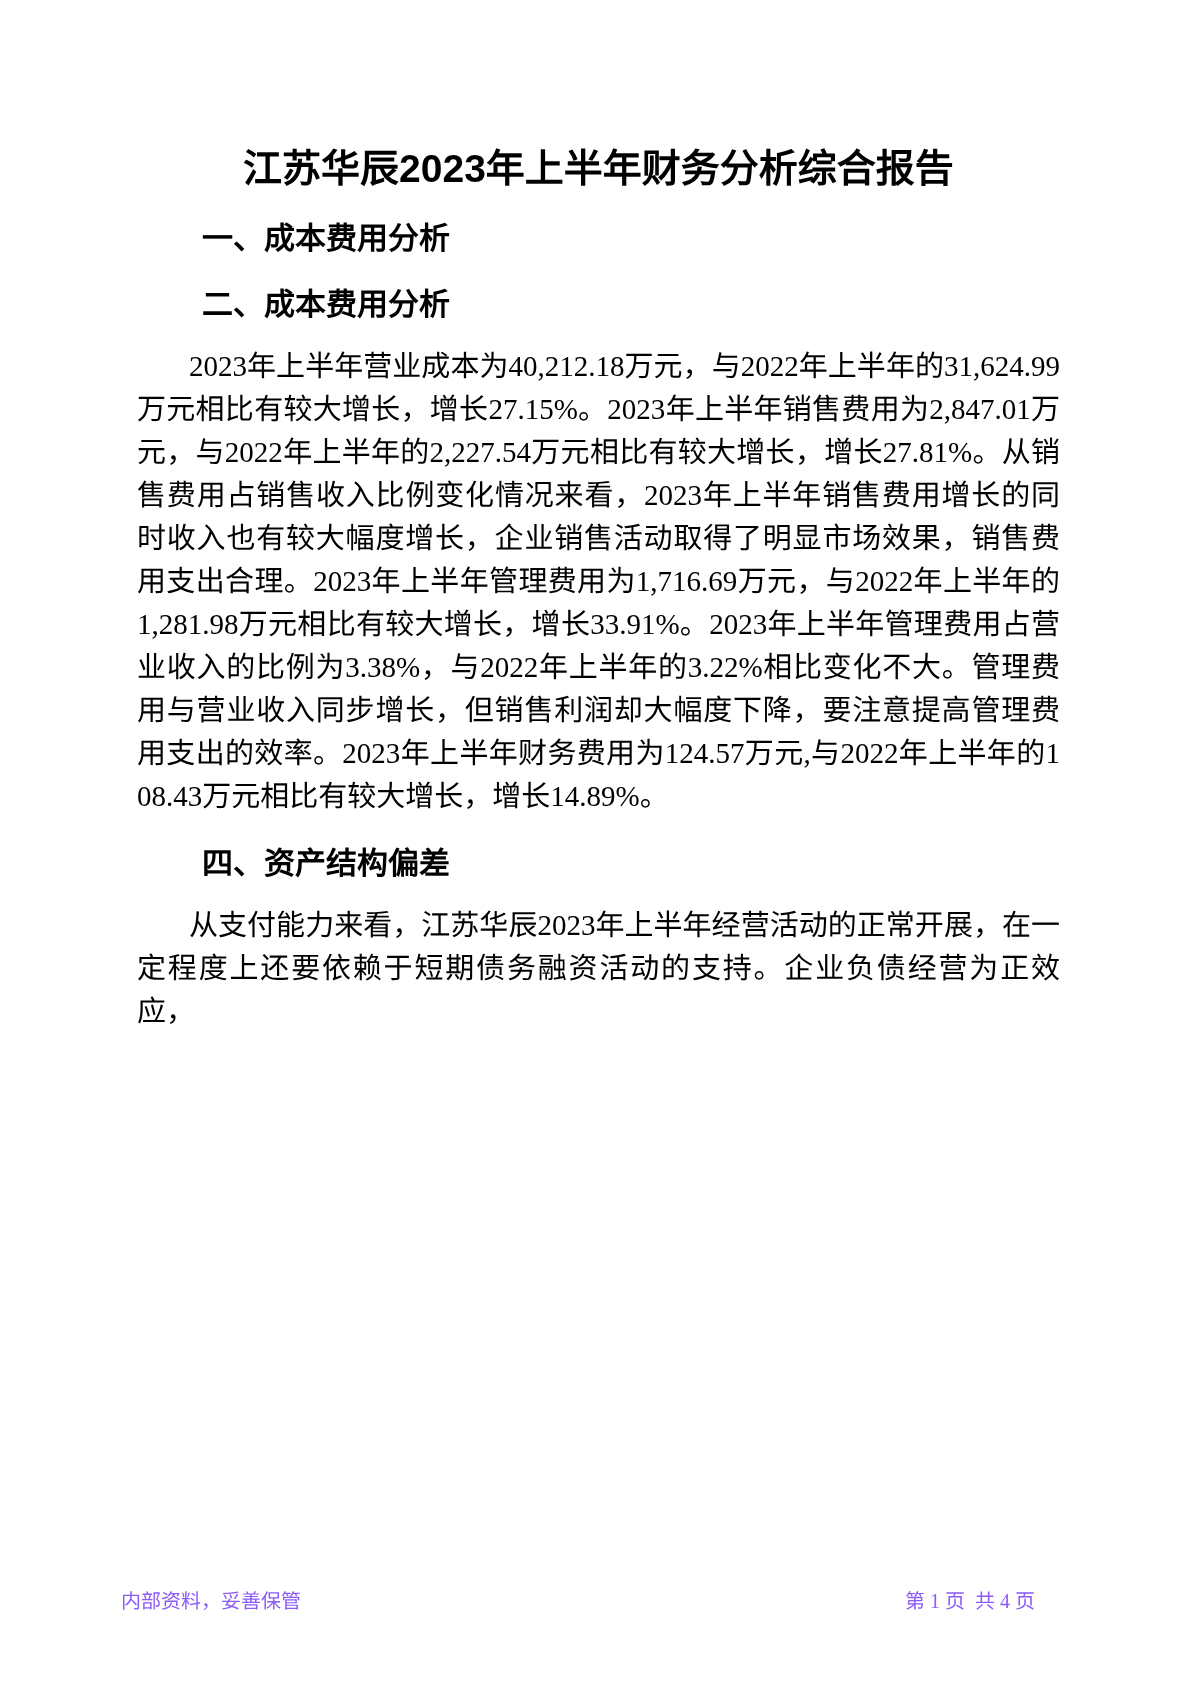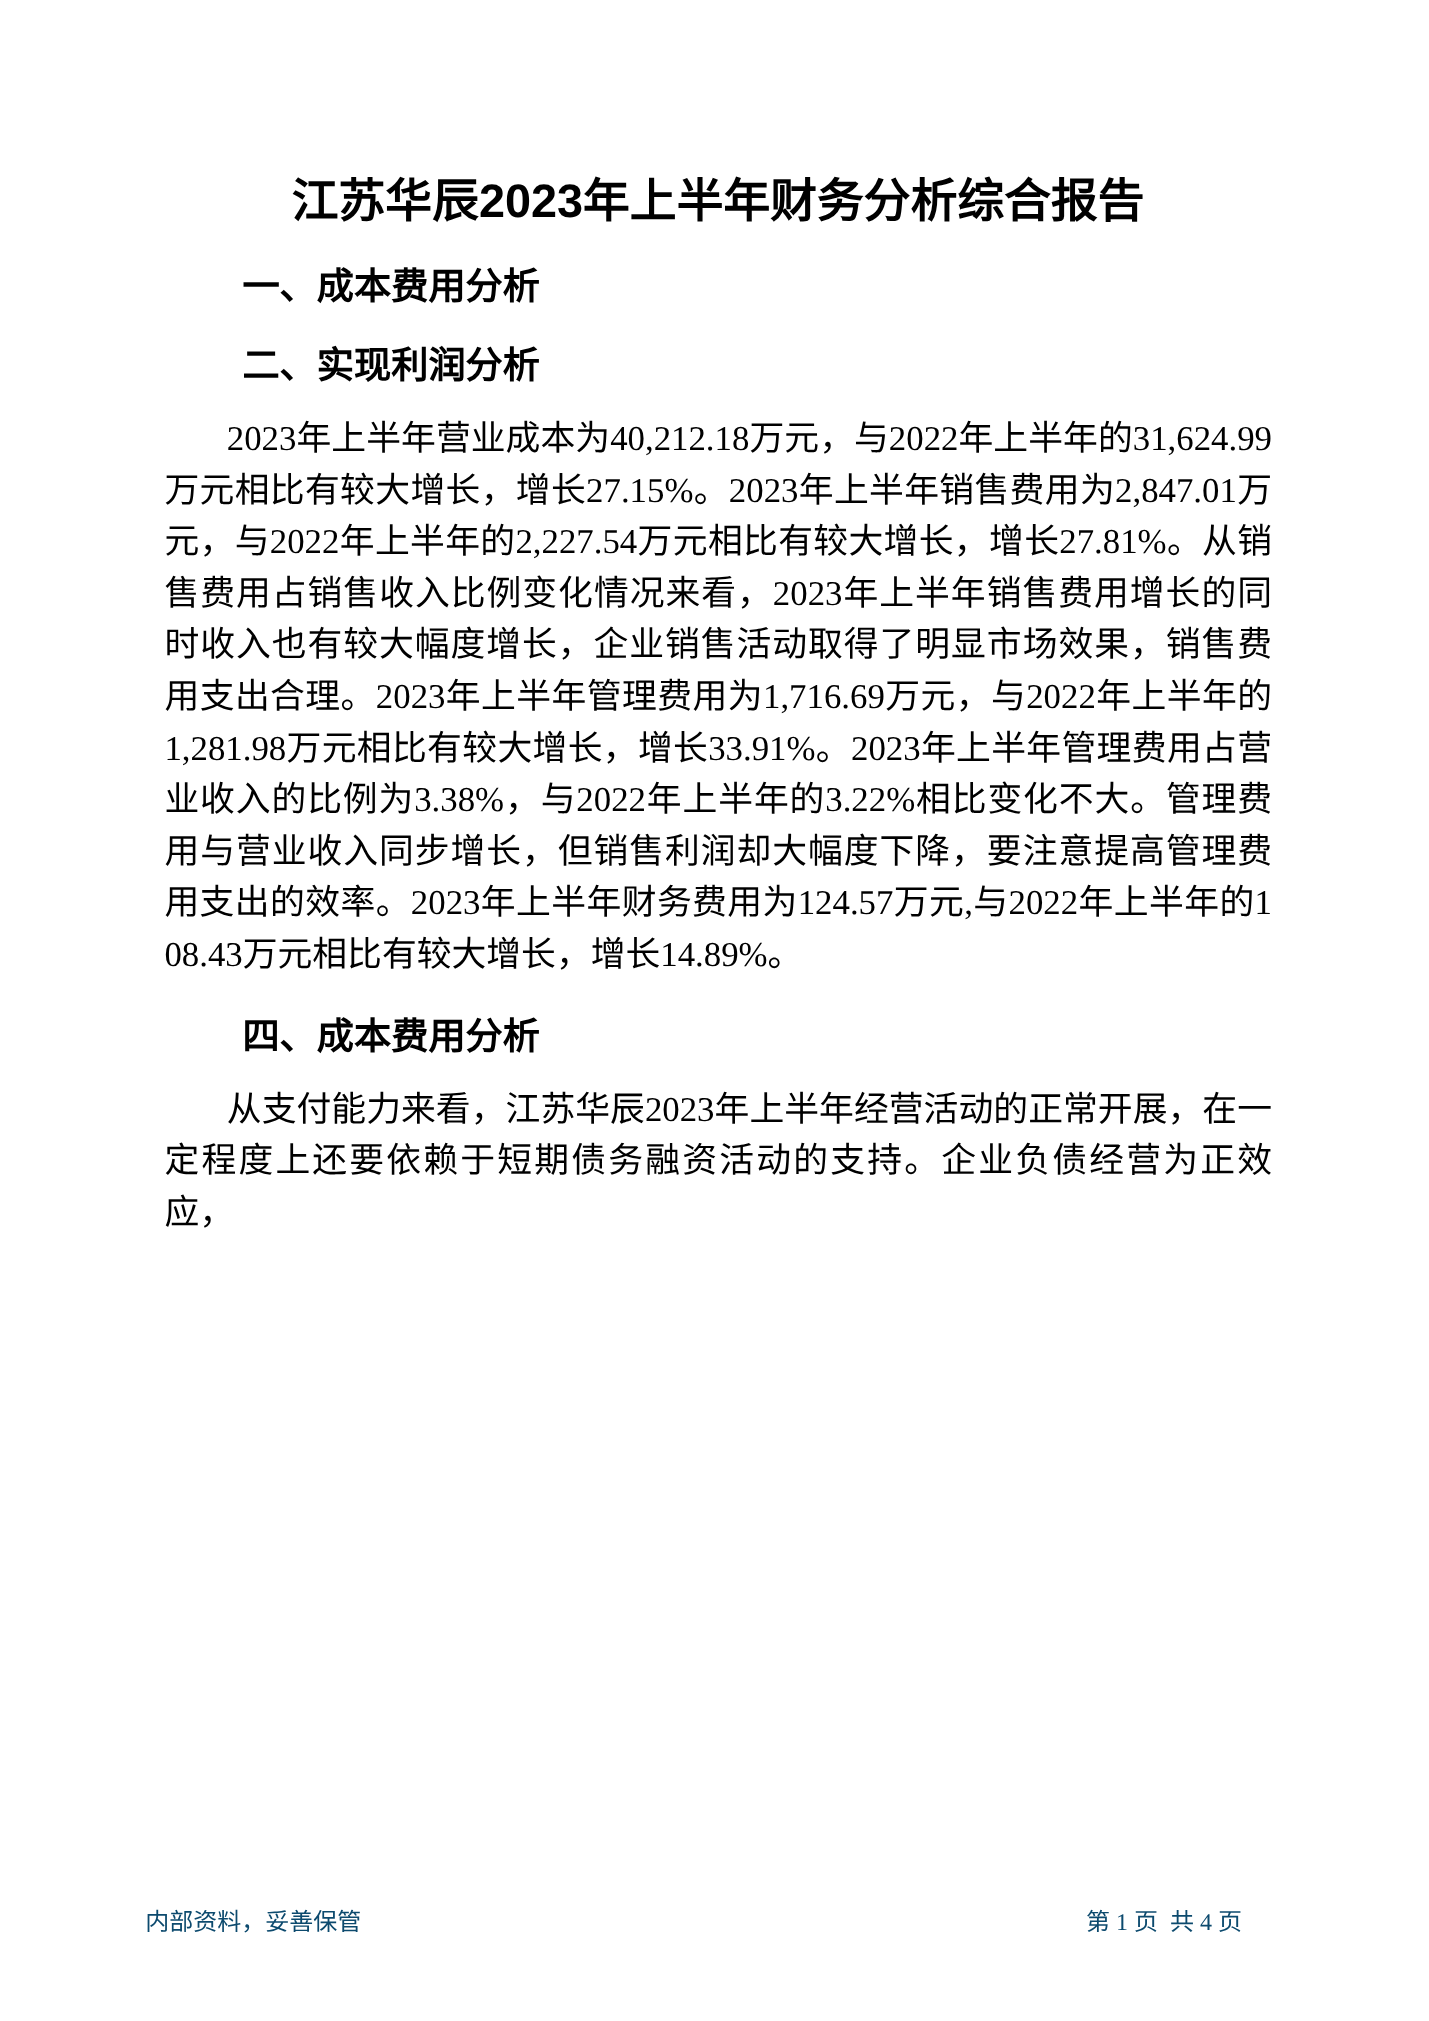--- a/index.html
+++ b/index.html
@@ -46,21 +46,21 @@
     text-indent: 52px;
     word-break: break-all;
   }
   .page-footer {
     position: absolute;
     left: 0;
     top: 1585px;
     width: 1191px;
     height: 30px;
     font-size: 20px;
-    color: #0c4a6e;
+    color: #8b5cf6;
   }
   .footer-left {
     position: absolute;
     left: 121px;
     top: 0;
   }
   .footer-right {
     position: absolute;
     right: 156px;
     top: 0;
@@ -72,29 +72,29 @@
 
 <div class="page">
 
   <h1 class="doc-title">江苏华辰2023年上半年财务分析综合报告</h1>
 
   <section>
     <h2 class="section-heading">一、成本费用分析</h2>
   </section>
 
   <section>
-    <h2 class="section-heading">二、实现利润分析</h2>
+    <h2 class="section-heading">二、成本费用分析</h2>
     <p class="body-para">2023年上半年营业成本为40,212.18万元，与2022年上半年的31,624.99万元相比有较大增长，增长27.15%。2023年上半年销售费用为2,847.01万元，与2022年上半年的2,227.54万元相比有较大增长，增长27.81%。从销售费用占销售收入比例变化情况来看，2023年上半年销售费用增长的同时收入也有较大幅度增长，企业销售活动取得了明显市场效果，销售费用支出合理。2023年上半年管理费用为1,716.69万元，与2022年上半年的1,281.98万元相比有较大增长，增长33.91%。2023年上半年管理费用占营业收入的比例为3.38%，与2022年上半年的3.22%相比变化不大。管理费用与营业收入同步增长，但销售利润却大幅度下降，要注意提高管理费用支出的效率。2023年上半年财务费用为124.57万元,与2022年上半年的108.43万元相比有较大增长，增长14.89%。</p>
   </section>
 
   <section>
   </section>
 
   <section>
-    <h2 class="section-heading">四、成本费用分析</h2>
+    <h2 class="section-heading">四、资产结构偏差</h2>
     <p class="body-para">从支付能力来看，江苏华辰2023年上半年经营活动的正常开展，在一定程度上还要依赖于短期债务融资活动的支持。企业负债经营为正效应，</p>
   </section>
 
   <div class="page-footer">
     <span class="footer-left">内部资料，妥善保管</span>
     <span class="footer-right">第 1 页  共 4 页</span>
   </div>
 
 </div>
 

